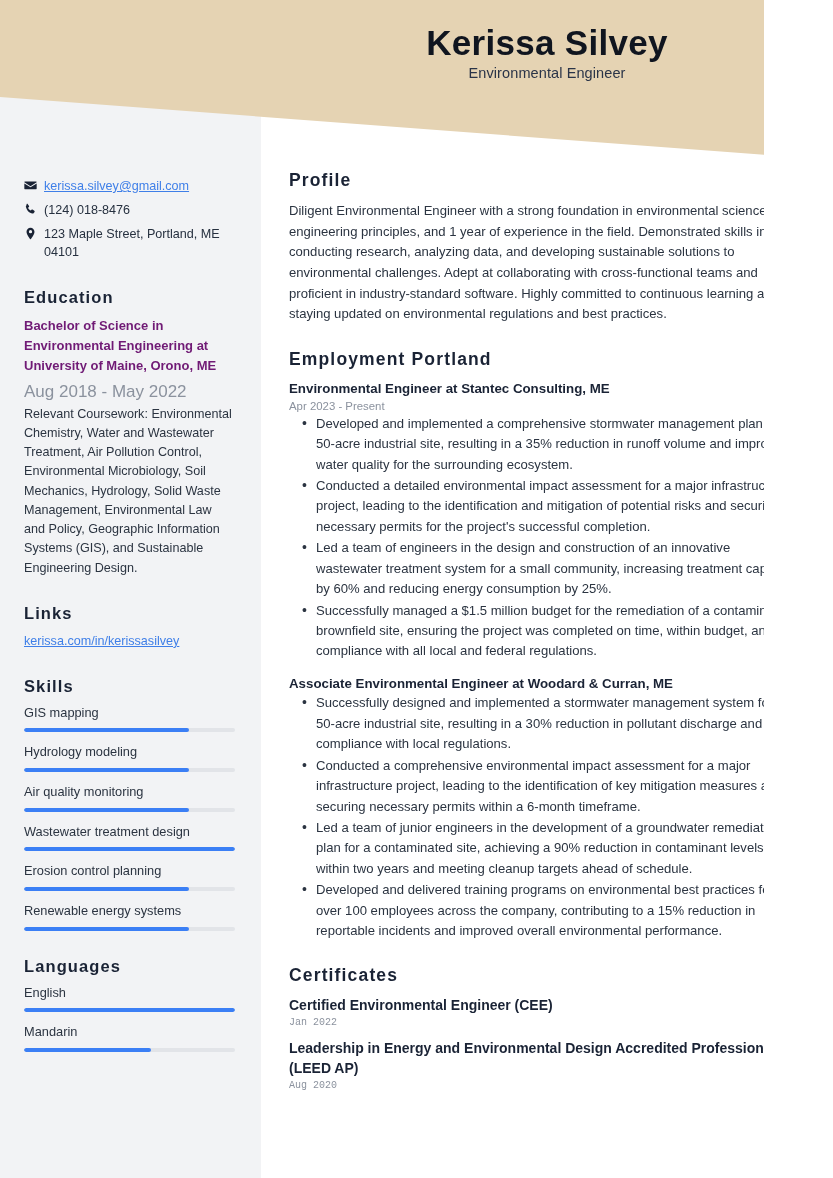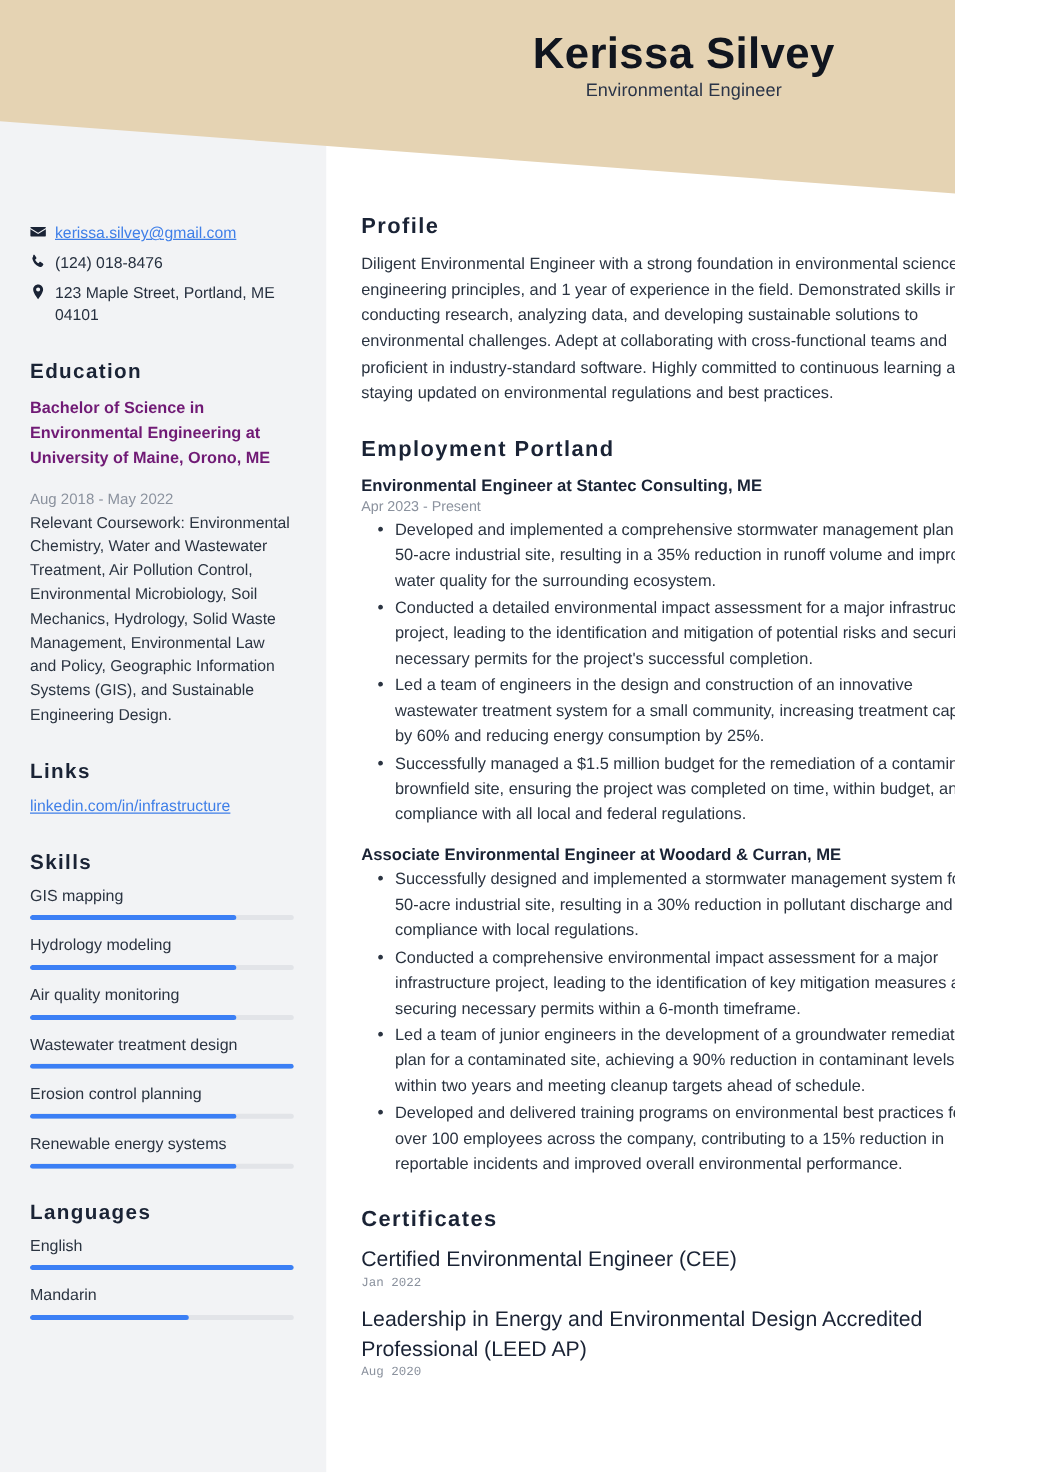--- a/index.html
+++ b/index.html
@@ -122,23 +122,23 @@
   }
 
   .edu-degree {
     font-size: 13px;
     font-weight: bold;
     line-height: 1.54;
     color: #701a75;
   }
 
   .edu-date {
-    font-size: 12px;
+    font-size: 17px;
     color: #8b929e;
-    margin-top: 16px;
+    margin-top: 6px;
     margin-bottom: 3px;
   }
 
   .edu-desc {
     font-size: 12.6px;
     line-height: 1.53;
     color: #2b3441;
   }
 
   .links-section { margin-top: 22px; }
@@ -241,22 +241,22 @@
     position: absolute;
     left: -4px;
     top: -1px;
     color: #2b3441;
     font-size: 14px;
   }
 
   .cert { margin-bottom: 11px; }
 
   .cert-title {
-    font-size: 17px;
-    font-weight: normal;
+    font-size: 14px;
+    font-weight: bold;
     color: #1a2335;
     line-height: 1.42;
   }
 
   .cert-date {
     font-size: 10px;
     color: #8b929e;
     margin-top: 1px;
     font-family: Liberation Mono, monospace;
   }
@@ -309,21 +309,21 @@
     <section>
       <h2 class="side-heading">Education</h2>
       <div class="edu-degree">Bachelor of Science in Environmental Engineering at University of Maine, Orono, ME</div>
       <div class="edu-date">Aug 2018 - May 2022</div>
       <div class="edu-desc">Relevant Coursework: Environmental Chemistry, Water and Wastewater Treatment, Air Pollution Control, Environmental Microbiology, Soil Mechanics, Hydrology, Solid Waste Management, Environmental Law and Policy, Geographic Information Systems (GIS), and Sustainable Engineering Design.</div>
     </section>
 
     <section class="links-section">
       <h2 class="side-heading">Links</h2>
       <div class="link-item">
-        <a class="link" href="#">linkedin.com/in/infrastructure</a>
+        <a class="link" href="#">kerissa.com/in/kerissasilvey</a>
       </div>
     </section>
 
     <section class="skills-section">
       <h2 class="side-heading">Skills</h2>
       <div id="skills-container">
           <div class="bar-item">
             <div class="bar-label">GIS mapping</div>
             <div class="bar-track">
               <div class="bar-fill" style="width: 78%;"></div>

